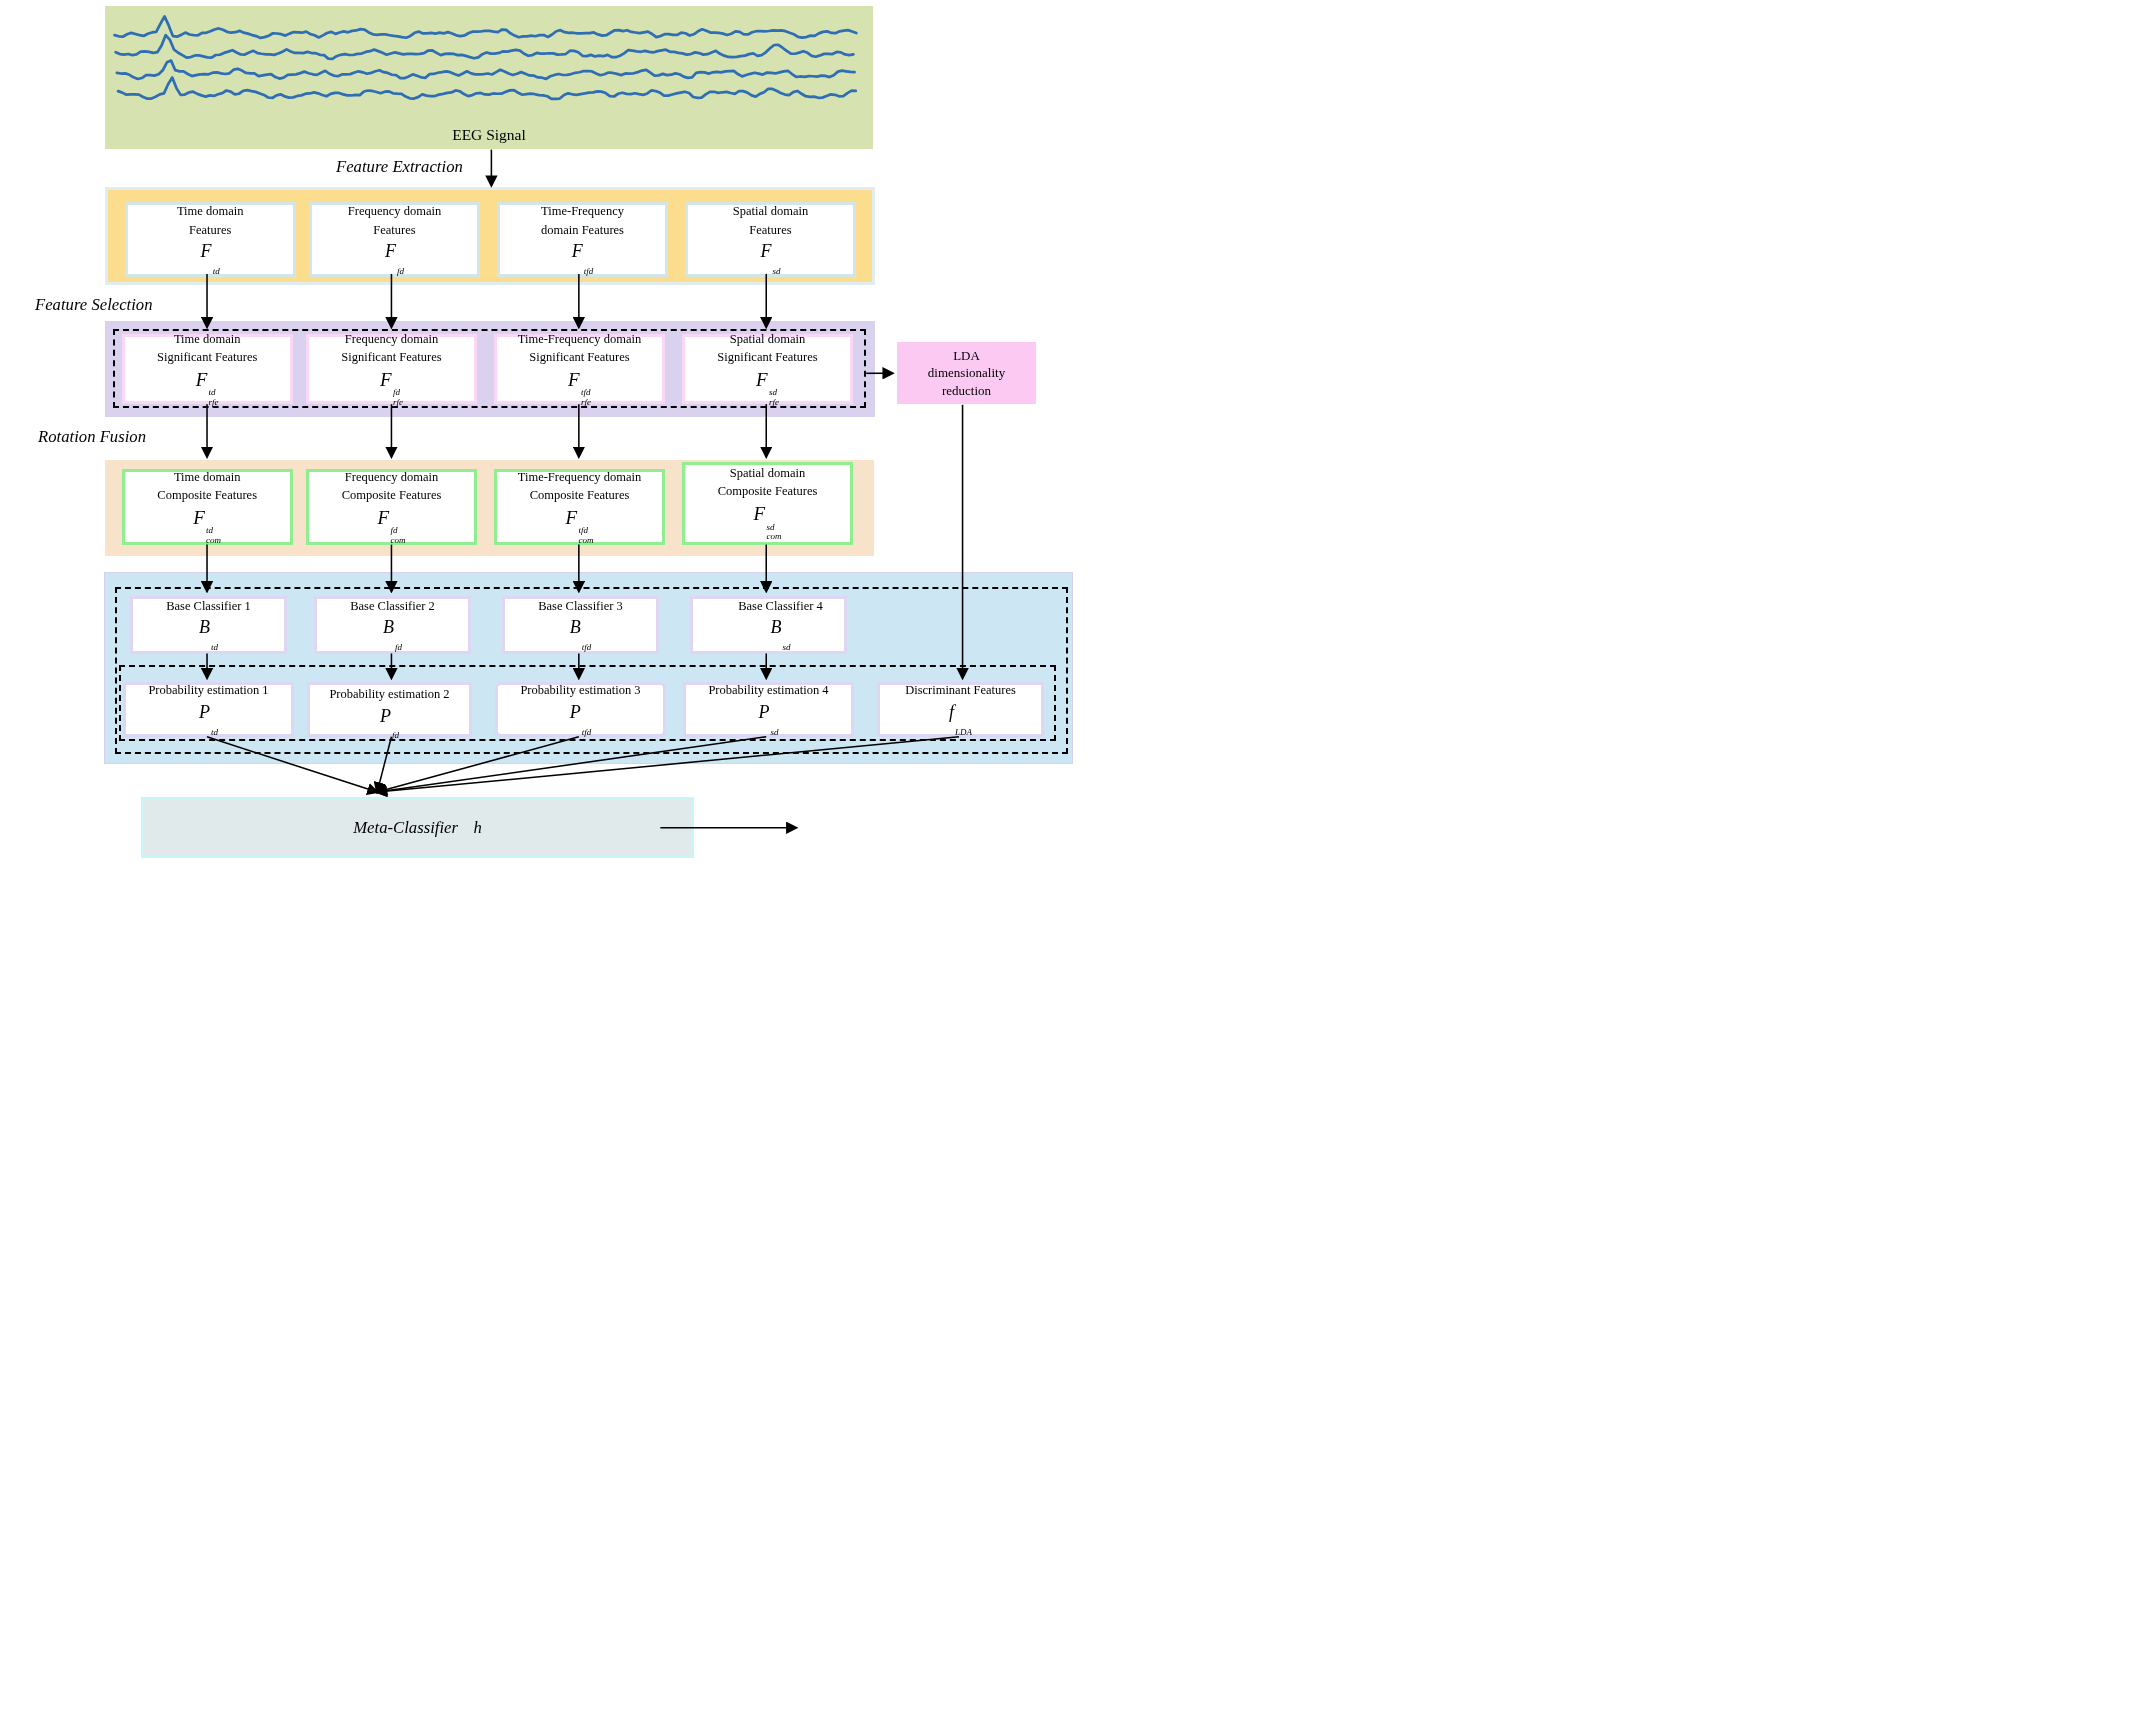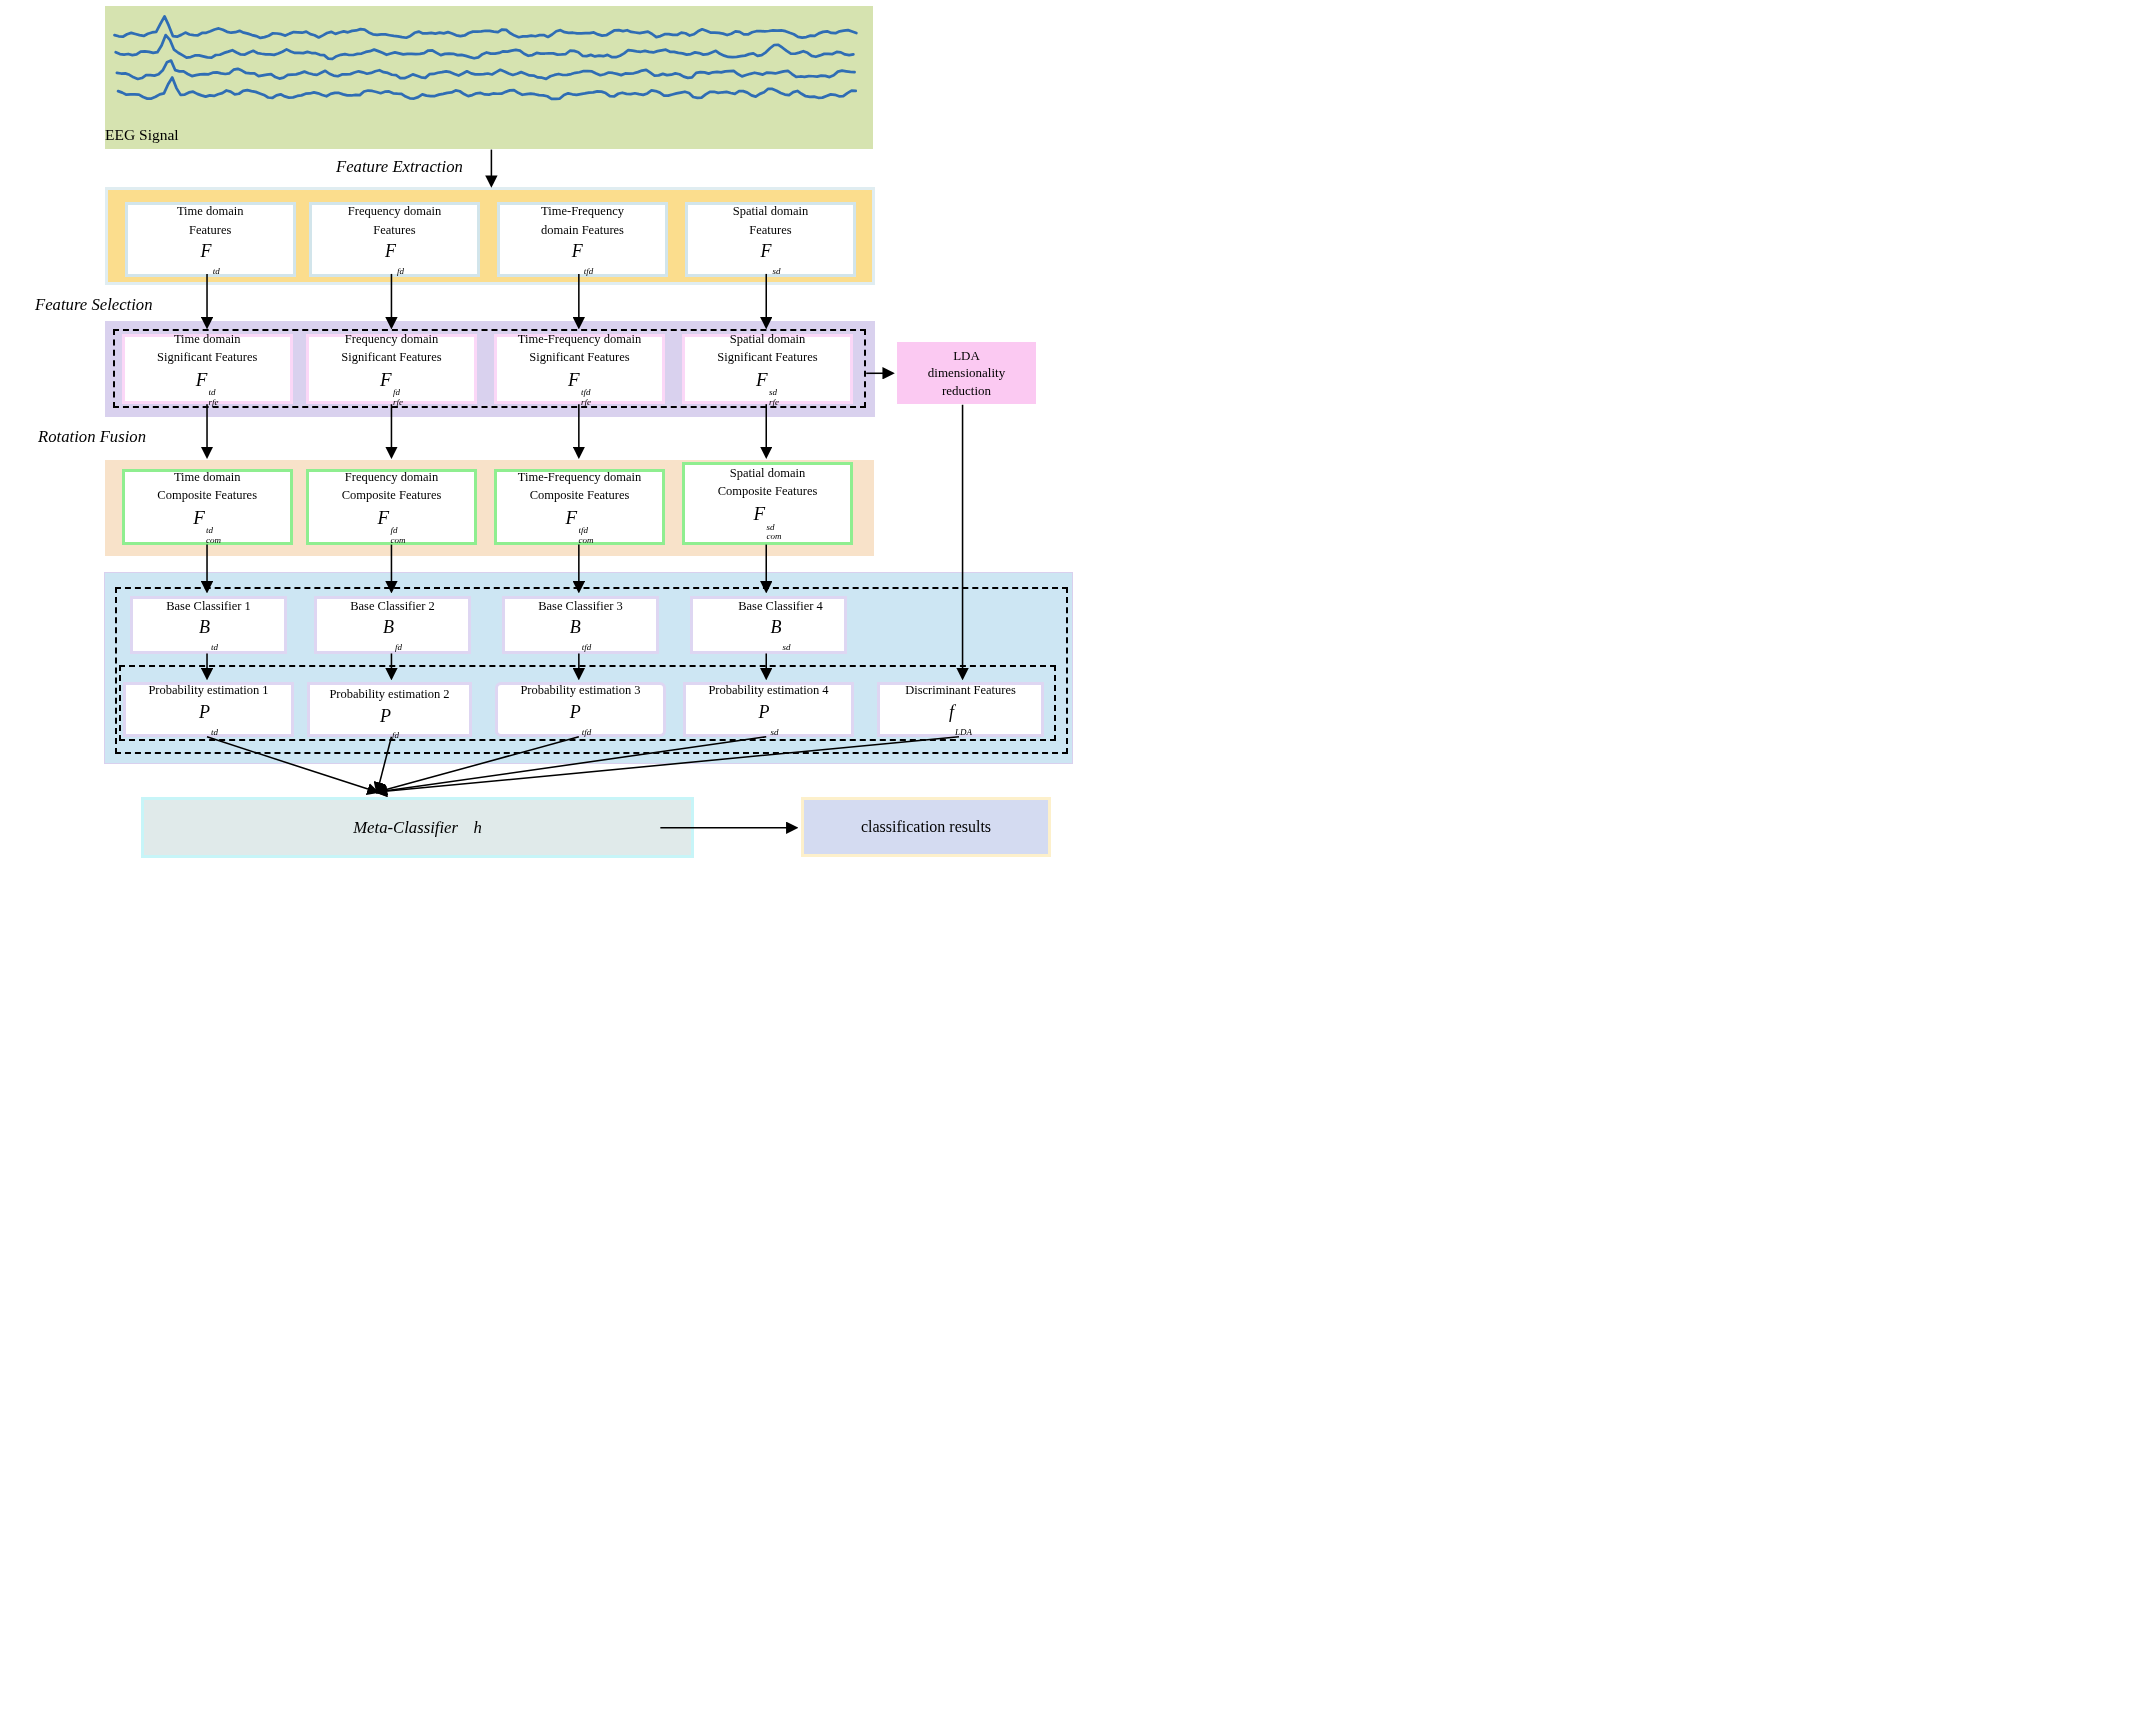--- a/index.html
+++ b/index.html
@@ -2,21 +2,21 @@
 <html style="font-size:9.5px"><head>
 <meta charset="utf-8">
 <style>
   html,body{margin:0;padding:0;background:#ffffff;}
   .page{position:relative;width:1075px;height:859px;background:#ffffff;overflow:hidden;
         font-family:"Liberation Serif", serif;color:#000;}
   svg.arrows{position:absolute;left:0;top:0;width:1075px;height:859px;pointer-events:none;z-index:30;}
 
   
   .eeg{position:absolute;left:105px;top:6px;width:768px;height:143px;background:#d6e3b0;z-index:5;}
-  .eeg-label{position:absolute;left:0;right:0;bottom:4.8px;text-align:left;font-size:15.5px;z-index:6;}
+  .eeg-label{position:absolute;left:0;right:0;bottom:4.8px;text-align:center;font-size:15.5px;z-index:6;}
 
   
   .stage{position:absolute;font-style:italic;font-size:16.7px;z-index:6;white-space:nowrap;}
   .lbl-fe{left:336px;top:157px;}
   .lbl-fs{left:35px;top:295px;}
   .lbl-rf{left:38px;top:427px;}
 
   
   .row{position:absolute;z-index:5;}
   .row-features{left:105px;top:187px;width:770px;height:98px;background:#fbdd8d;border:3.6px solid #e0edf1;box-sizing:border-box;}
@@ -297,23 +297,20 @@
               <span></span>
               <span>LDA</span>
             </span></div>
         </div>
       </div>
   </div>
 
   <div class="meta">
     <span>Meta-Classifier</span>
     <span class="sym">h</span>
-  </div>
-  <div class="results">
-    <span>classification results</span>
   </div>
 
   <svg class="arrows" viewBox="0 0 1807 1443" width="1075" height="859">
     <defs>
       <marker id="ah" viewBox="0 0 10 10" refX="8" refY="5" markerWidth="8" markerHeight="8" orient="auto-start-reverse">
         <path d="M0,0 L10,5 L0,10 z" fill="#000"></path>
       </marker>
     </defs>
     <g id="arrow-lines" stroke="#000" stroke-width="2.6" fill="none">
         <line x1="826" y1="251" x2="826" y2="311" marker-end="url(#ah)"></line>

